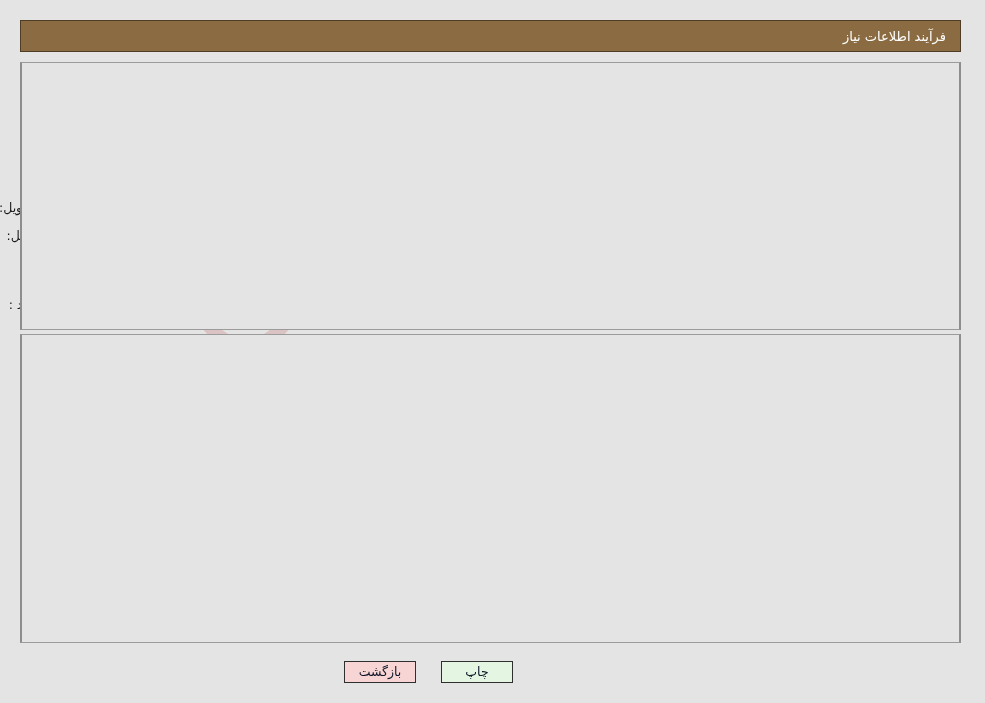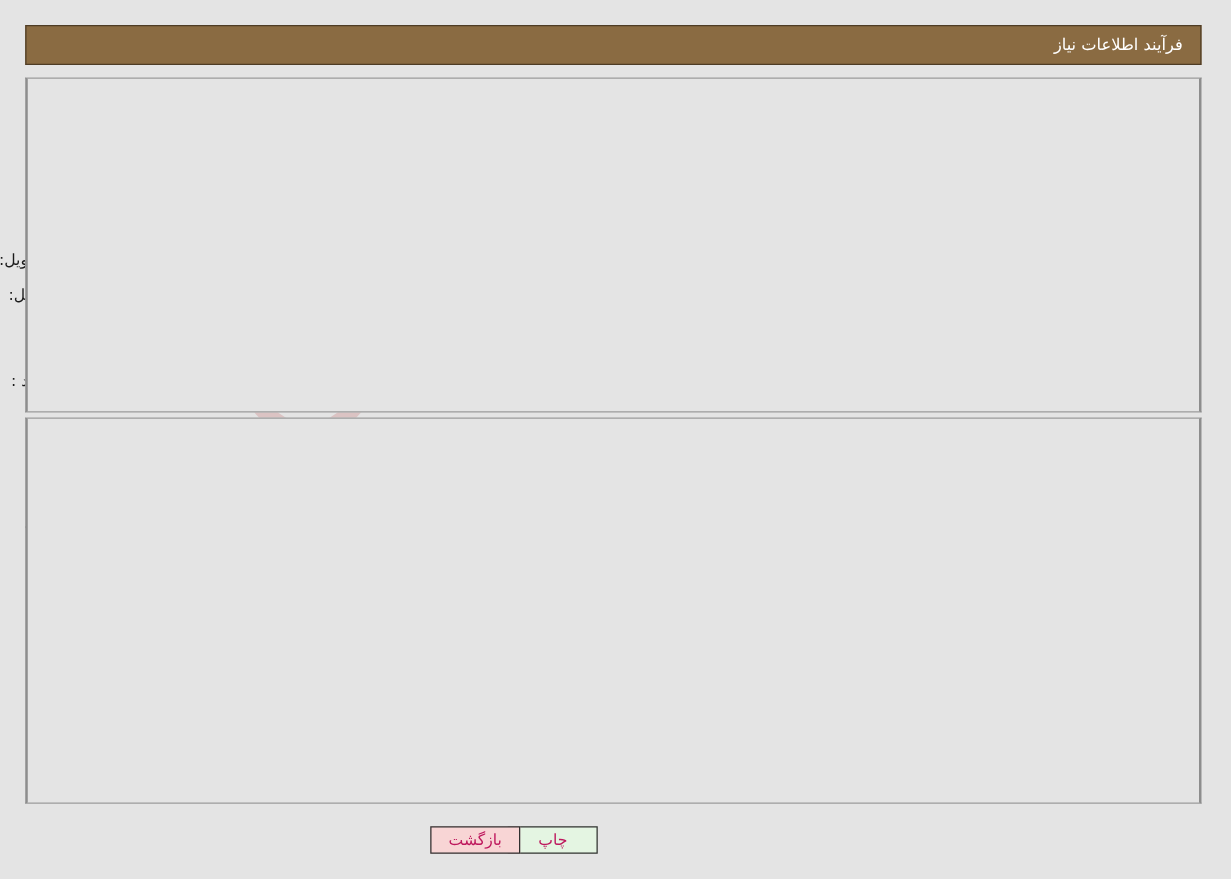--- a/index.html
+++ b/index.html
@@ -205,21 +205,21 @@
 
   
   .btn {
     position: absolute;
     box-sizing: border-box;
     border: 1px solid #2f2f2f;
     height: 22px;
     line-height: 20px;
     text-align: center;
     font-size: 12.5px;
-    color: #be185d;
+    color: #0f172a;
     cursor: pointer;
     z-index: 12;
   }
   .btn-print { background: #e4f5e2; }
   .btn-back  { background: #f8d5d5; }
 </style>
 </head>
 <body>
 
 <div id="watermark">
@@ -330,14 +330,14 @@
     </tr>
   </tbody>
 </table>
 
 <div class="lbl lbl-bold" style="right:888px; top:592px; width:90px;">توضیحات خریدار:</div>
 <div class="ta" style="right:78px; top:555px; left:69px; height:80px;">
   <span>با توجه به شرایط مندرج در دفترچه، در غیر اینصورت درخواست ابطال می گردد.</span>
   <span class="grip">◢</span>
 </div>
 
-<div class="btn btn-print" style="right:507px; top:661px; width:72px;">چاپ</div>
+<div class="btn btn-print" style="right:472px; top:661px; width:72px;">چاپ</div>
 <div class="btn btn-back" style="right:569px; top:661px; width:72px;">بازگشت</div>
 
 </body></html>

